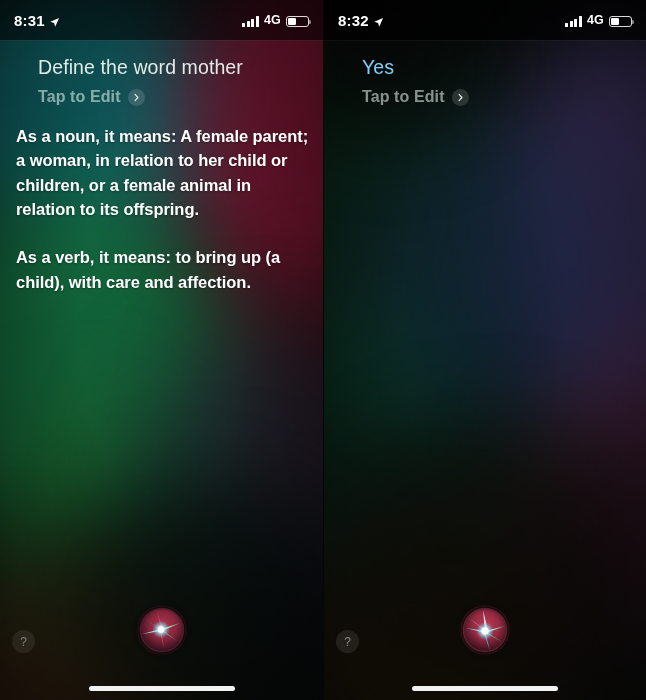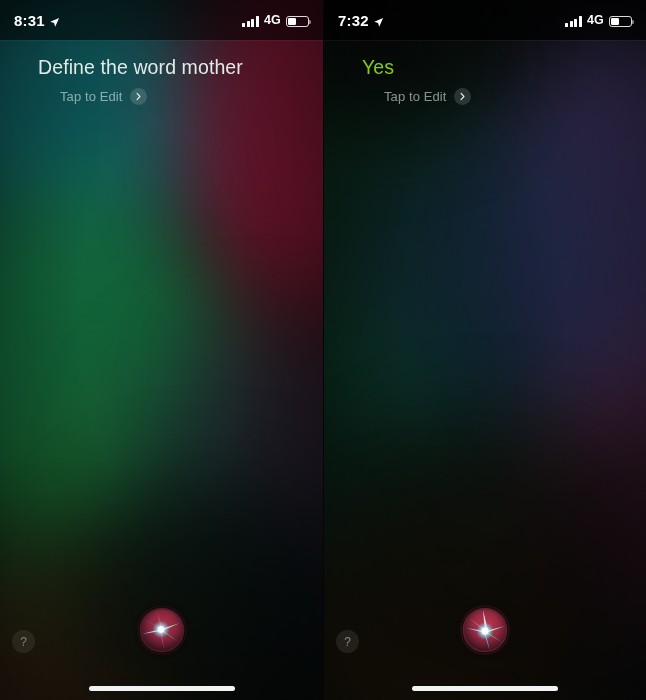--- a/index.html
+++ b/index.html
@@ -97,31 +97,30 @@
   .query{
     position:absolute; left:38px; right:20px; top:56px;
   }
   .query-text{
     font-size:19.5px;
     font-weight:300;
     color:#e2eae8;
     letter-spacing:.1px;
     line-height:1.2;
   }
-  .panel.right .query-text{ color:#84cc16; }
+  .panel.right .query-text{ color:#7dd3fc; }
   .edit-row{
     display:flex; align-items:center; gap:7px;
     margin-top:9px;
   }
   .edit-label{
-    font-size:13px;
-    font-weight:400;
+    font-size:16px;
+    font-weight:700;
     color:rgba(230,240,238,.58);
     letter-spacing:.1px;
-    margin-left:22px;
   }
   .chev{
     width:17px; height:17px; border-radius:50%;
     background:rgba(255,255,255,.14);
     display:flex; align-items:center; justify-content:center;
   }
   .chev svg{ display:block; }
 
   
   .answer{
@@ -217,20 +216,24 @@
       <div class="edit-row">
         <span class="edit-label">Tap to Edit</span>
         <span class="chev">
           <svg viewBox="0 0 10 10" width="9" height="9">
               <path d="M3.4 1.5 6.6 5 3.4 8.5" fill="none" stroke="#e8eeee" stroke-width="1.25" stroke-linecap="round" stroke-linejoin="round"></path>
             </svg>
         </span>
       </div>
     </div>
 
+    <div class="answer">
+      <p>As a noun, it means: A female parent; a woman, in relation to her child or children, or a female animal in relation to its offspring.</p>
+      <p>As a verb, it means: to bring up (a child), with care and affection.</p>
+    </div>
 
     <div class="helpbtn">?</div>
 
     <div class="orb-wrap">
       <div class="orb">
         <svg viewBox="0 0 64 64" width="64" height="64">
           <defs>
             <radialGradient id="lglow" cx="50%" cy="50%" r="50%">
               <stop offset="0%" stop-color="#2a1418" stop-opacity=".9"></stop>
               <stop offset="70%" stop-color="#140a0c" stop-opacity=".5"></stop>
@@ -286,21 +289,21 @@
       <div class="blob r-rust"></div>
       <div class="blob r-dark"></div>
       <div class="blob r-dark2"></div>
       <div class="vignette"></div>
       <div class="statusveil"></div>
       <div class="seamline"></div>
     </div>
 
     <div class="statusbar">
       <div class="status-left">
-        <span>7:32</span>
+        <span>8:32</span>
         <span class="loc-arrow">
           <svg viewBox="0 0 12 12" width="11" height="11">
               <path d="M11 1 1.4 5.3l4.1 1.3 1.3 4.1z" fill="#fff"></path>
             </svg>
         </span>
       </div>
       <div class="status-right">
         <span class="bars">
             <i></i>
             <i></i>

